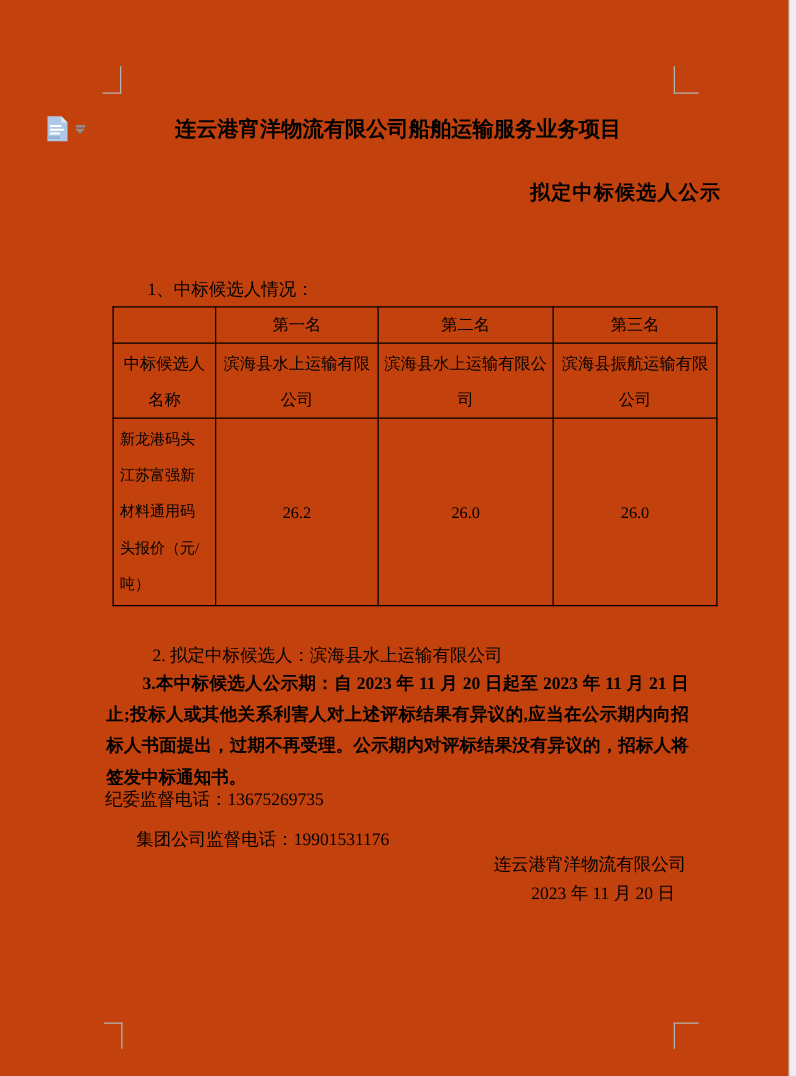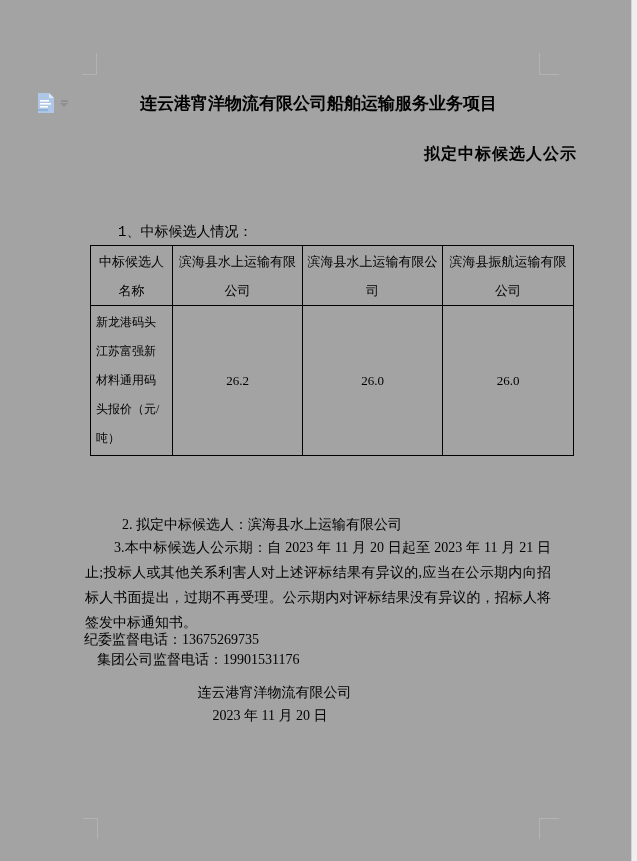--- a/index.html
+++ b/index.html
@@ -1,17 +1,17 @@
 <!DOCTYPE html>
 <html><head>
 <meta charset="utf-8">
 <style>
   html, body { margin:0; padding:0; background:#ffffff; }
   .page {
-    position:relative; width:637px; height:861px; background:#a3a3a3;
+    position:relative; width:637px; height:861px; background:#c2410c;
     font-family:"Liberation Serif", serif; color:#000; overflow:hidden;
   }
   
   .edge-strip { position:absolute; right:0; top:0; width:5px; height:100%;
     background:#eeeeee; border-left:1px solid #d4d4d4; }
 
   
   .crop { position:absolute; width:14px; height:21px; }
   .crop.tl { left:82px;  top:53px;  border-right:1px solid #b3b3b3; border-bottom:1px solid #b3b3b3; }
   .crop.tr { left:539px; top:53px;  width:19px; border-left:1px solid #b3b3b3; border-bottom:1px solid #b3b3b3; }
@@ -26,38 +26,38 @@
   .dd .tri { display:block; width:0; height:0; margin:0 auto;
     border-left:4px solid transparent; border-right:4px solid transparent; border-top:4px solid #8f8f8f; }
 
   .title    { position:absolute; top:92px;  left:60px; width:517px; margin:0;
               text-align:center; font-size:17px; font-weight:bold; }
   .subtitle { position:absolute; top:144px; left:60px; width:517px; margin:0;
               text-align:right; font-size:16px; font-weight:bold; letter-spacing:1px; }
 
   .para  { margin:0; font-size:14px; text-align:justify; }
   .intro { position:absolute; top:180px; left:85px; width:464px; line-height:22px; text-indent:37px; }
-  .item1 { position:absolute; top:223px; left:118px; margin:0; font-size:14px;font-family:Liberation Mono, monospace; }
+  .item1 { position:absolute; top:223px; left:118px; margin:0; font-size:14px; }
 
   .tbl { position:absolute; top:245px; left:90px; width:483px;
          border-collapse:collapse; table-layout:fixed; }
   .tbl td { border:1px solid #000; text-align:center; vertical-align:middle;
             font-size:13px; padding:0 4px; overflow:hidden; word-break:break-all; }
   .tbl tr.r0 td { height:28px; }
   .tbl tr.r1 td { height:59px; line-height:29px;margin-top:40px; }
   .tbl tr.r2 td, .tbl tr.r3 td { height:86px; line-height:29px; }
   .tbl td.rowhead { text-align:left; font-size:12px; line-height:21.5px; padding:2px 5px; }
 
   .item2 { position:absolute; top:511px; left:117px; margin:5px; font-size:14px; }
-  .p3    { position:absolute; top:535px; left:85px; width:466px; line-height:25px; text-indent:29px; }
+  .p3    { position:absolute; top:535px; left:85px; width:466px; line-height:25px; text-indent:29px;font-weight:bold; }
 
   .phone1 { position:absolute; top:631px; left:84px; margin:0; font-size:14px; }
-  .phone2 { position:absolute; top:651px; left:97px; margin:0; font-size:14px; }
+  .phone2 { position:absolute; top:651px; left:97px; margin:12px; font-size:14px; }
 
-  .sig { position:absolute; top:681px; left:0; width:549px; text-align:center; font-size:14px; }
+  .sig { position:absolute; top:681px; left:0; width:549px; text-align:right; font-size:14px; }
   .sig p { margin:0; line-height:23px; }
   .sig .date { padding-right:9px; }
 </style>
 </head>
 <body>
 
 <div class="page">
 
   <div class="edge-strip"></div>
 
@@ -89,20 +89,26 @@
   <p class="item1">1、中标候选人情况：</p>
 
   <table class="tbl">
     <colgroup>
       <col style="width:82px">
         <col style="width:130px">
         <col style="width:140px">
         <col style="width:131px">
     </colgroup>
     <tbody>
+      <tr class="r0">
+        <td></td>
+        <td>第一名</td>
+        <td>第二名</td>
+        <td>第三名</td>
+      </tr>
       <tr class="r1">
         <td>中标候选人名称</td>
         <td>滨海县水上运输有限公司</td>
         <td>滨海县水上运输有限公司</td>
         <td>滨海县振航运输有限公司</td>
       </tr>
       <tr class="r3">
         <td class="rowhead">新龙港码头江苏富强新材料通用码头报价（元/吨）</td>
         <td>26.2</td>
         <td>26.0</td>

